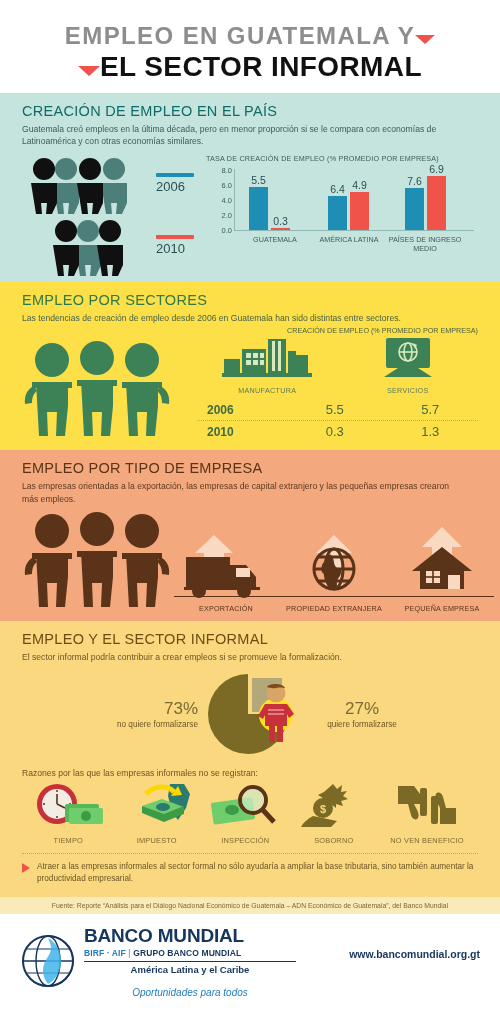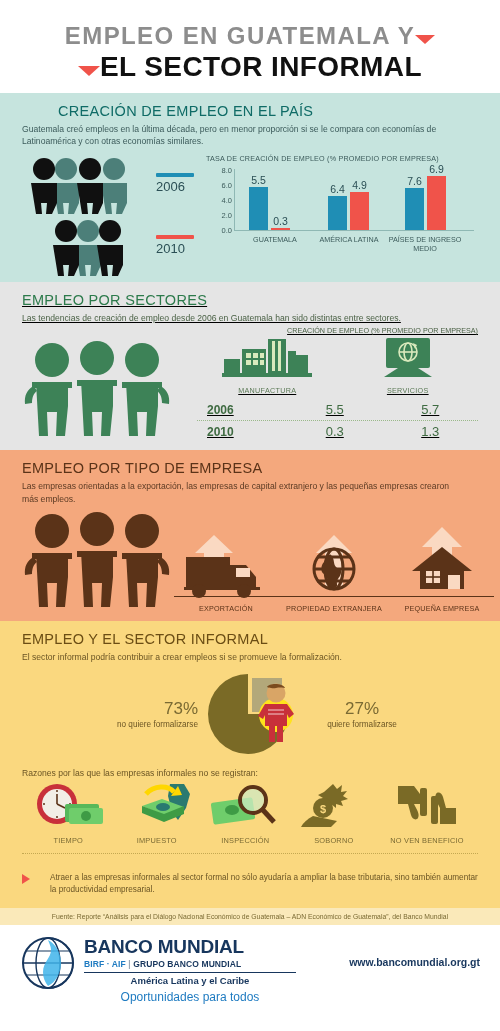--- a/index.html
+++ b/index.html
@@ -29,26 +29,26 @@
     border-right: 11px solid transparent;
     border-top: 10px solid #f0534a;
     vertical-align: middle;
     position: relative; top: 2px;
   }
   .tri-down.small { border-left-width:10px; border-right-width:10px; border-top-width:9px; }
 
   
   .section { padding: 10px 22px 8px 22px; position:relative; }
   .sec1 { background:#c6e4de; }
-  .sec2 { background:#e5e5e5;text-decoration:underline; }
+  .sec2 { background:#fde047; }
   .sec3 { background:#f4a87d; }
   .sec4 { background:#fad87f; }
 
   .sec-title { font-size: 14.5px; letter-spacing: .3px; font-weight: 400; }
-  .sec1 .sec-title { color:#0f6b66;margin-left:36px; }
+  .sec1 .sec-title { color:#0f6b66; }
   .sec2 .sec-title { color:#2c7a4b; }
   .sec3 .sec-title { color:#5b3318; }
   .sec4 .sec-title { color:#6b4d14; }
 
   .sec-desc { font-size: 8.6px; line-height: 1.45; margin-top: 4px; max-width: 430px; }
   .sec1 .sec-desc { color:#3c5b5b; }
   .sec2 .sec-desc { color:#4a6145; }
   .sec3 .sec-desc { color:#5b3a23; }
   .sec4 .sec-desc { color:#6b5524; }
 
@@ -109,41 +109,41 @@
   
   .pie-wrap { display:flex; align-items:center; justify-content:center; margin-top:8px; gap:6px; }
   .pie-txt { font-size:8.2px; color:#6b5524; text-align:right; width:120px; }
   .pie-txt.r { text-align:center; }
   .pie-pct { font-size:17px; color:#7a6a33; display:block; margin-bottom:1px; }
   .reasons-title { font-size:8.6px; color:#6b5524; margin-top: 12px; }
   .reasons { display:flex; justify-content:space-between; align-items:flex-end; margin-top: 4px; padding:0 2px; }
   .reason { text-align:center; width: 94px; }
   .reason-label { font-size:7.4px; color:#7a6a33; letter-spacing:.2px; margin-top:4px; white-space:nowrap; }
   .dotted { border-top:1px dotted #c4a851; margin-top: 8px; }
-  .note { display:flex; gap:20px; margin-top: 18px; padding-bottom: 4px; }
+  .note { display:flex; gap:7px; margin-top: 7px; padding-bottom: 4px; }
   .note-tri {
     width:0; height:0; flex:0 0 auto; margin-top:2px;
     border-top: 5px solid transparent; border-bottom: 5px solid transparent;
     border-left: 8px solid #f0534a;
   }
   .note-txt { font-size:8.2px; line-height:1.45; color:#6b5524; }
 
   
   .source { background:#fae9b9; font-size:6.8px; color:#7a6a33; text-align:center; padding: 5px 10px; }
   .footer { background:#ffffff; padding: 10px 20px 6px 20px; display:flex; align-items:center; }
-  .wb-logo { display:flex; align-items:flex-start; gap:8px; }
+  .wb-logo { display:flex; align-items:center; gap:8px; }
   .wb-text { padding-top: 2px; }
   .wb-name { font-size:19px; font-weight:700; color:#17365d; letter-spacing:-.2px; line-height:1; }
   .wb-sub { font-size:8.5px; font-weight:700; margin-top:3px; letter-spacing:.1px; }
   .wb-birf { color:#1f7bc1; }
   .wb-sep { color:#9aa7b5; }
   .wb-grp { color:#17365d; }
   .wb-rule { height:1.5px; background:#17365d; margin: 3px 0 2px 0; width: 212px; }
   .wb-region { font-size:9.5px; font-weight:700; color:#17365d; text-align:center; width:212px; }
-  .wb-tag { font-size:12px; color:#1f7bc1; text-align:center; width:212px; margin-top:4px; }
+  .wb-tag { font-size:10px; font-style:italic; color:#1f7bc1; text-align:center; width:212px; margin-top:12px; }
   .wb-url { margin-left:auto; font-size:10.5px; font-weight:700; color:#17365d; padding-bottom: 14px;}
 </style>
 </head>
 <body>
 
 <div class="header">
   <div class="title-line1">
     <span>EMPLEO EN GUATEMALA Y</span><span class="tri-down small"></span>
   </div>
   <div class="title-line2">

